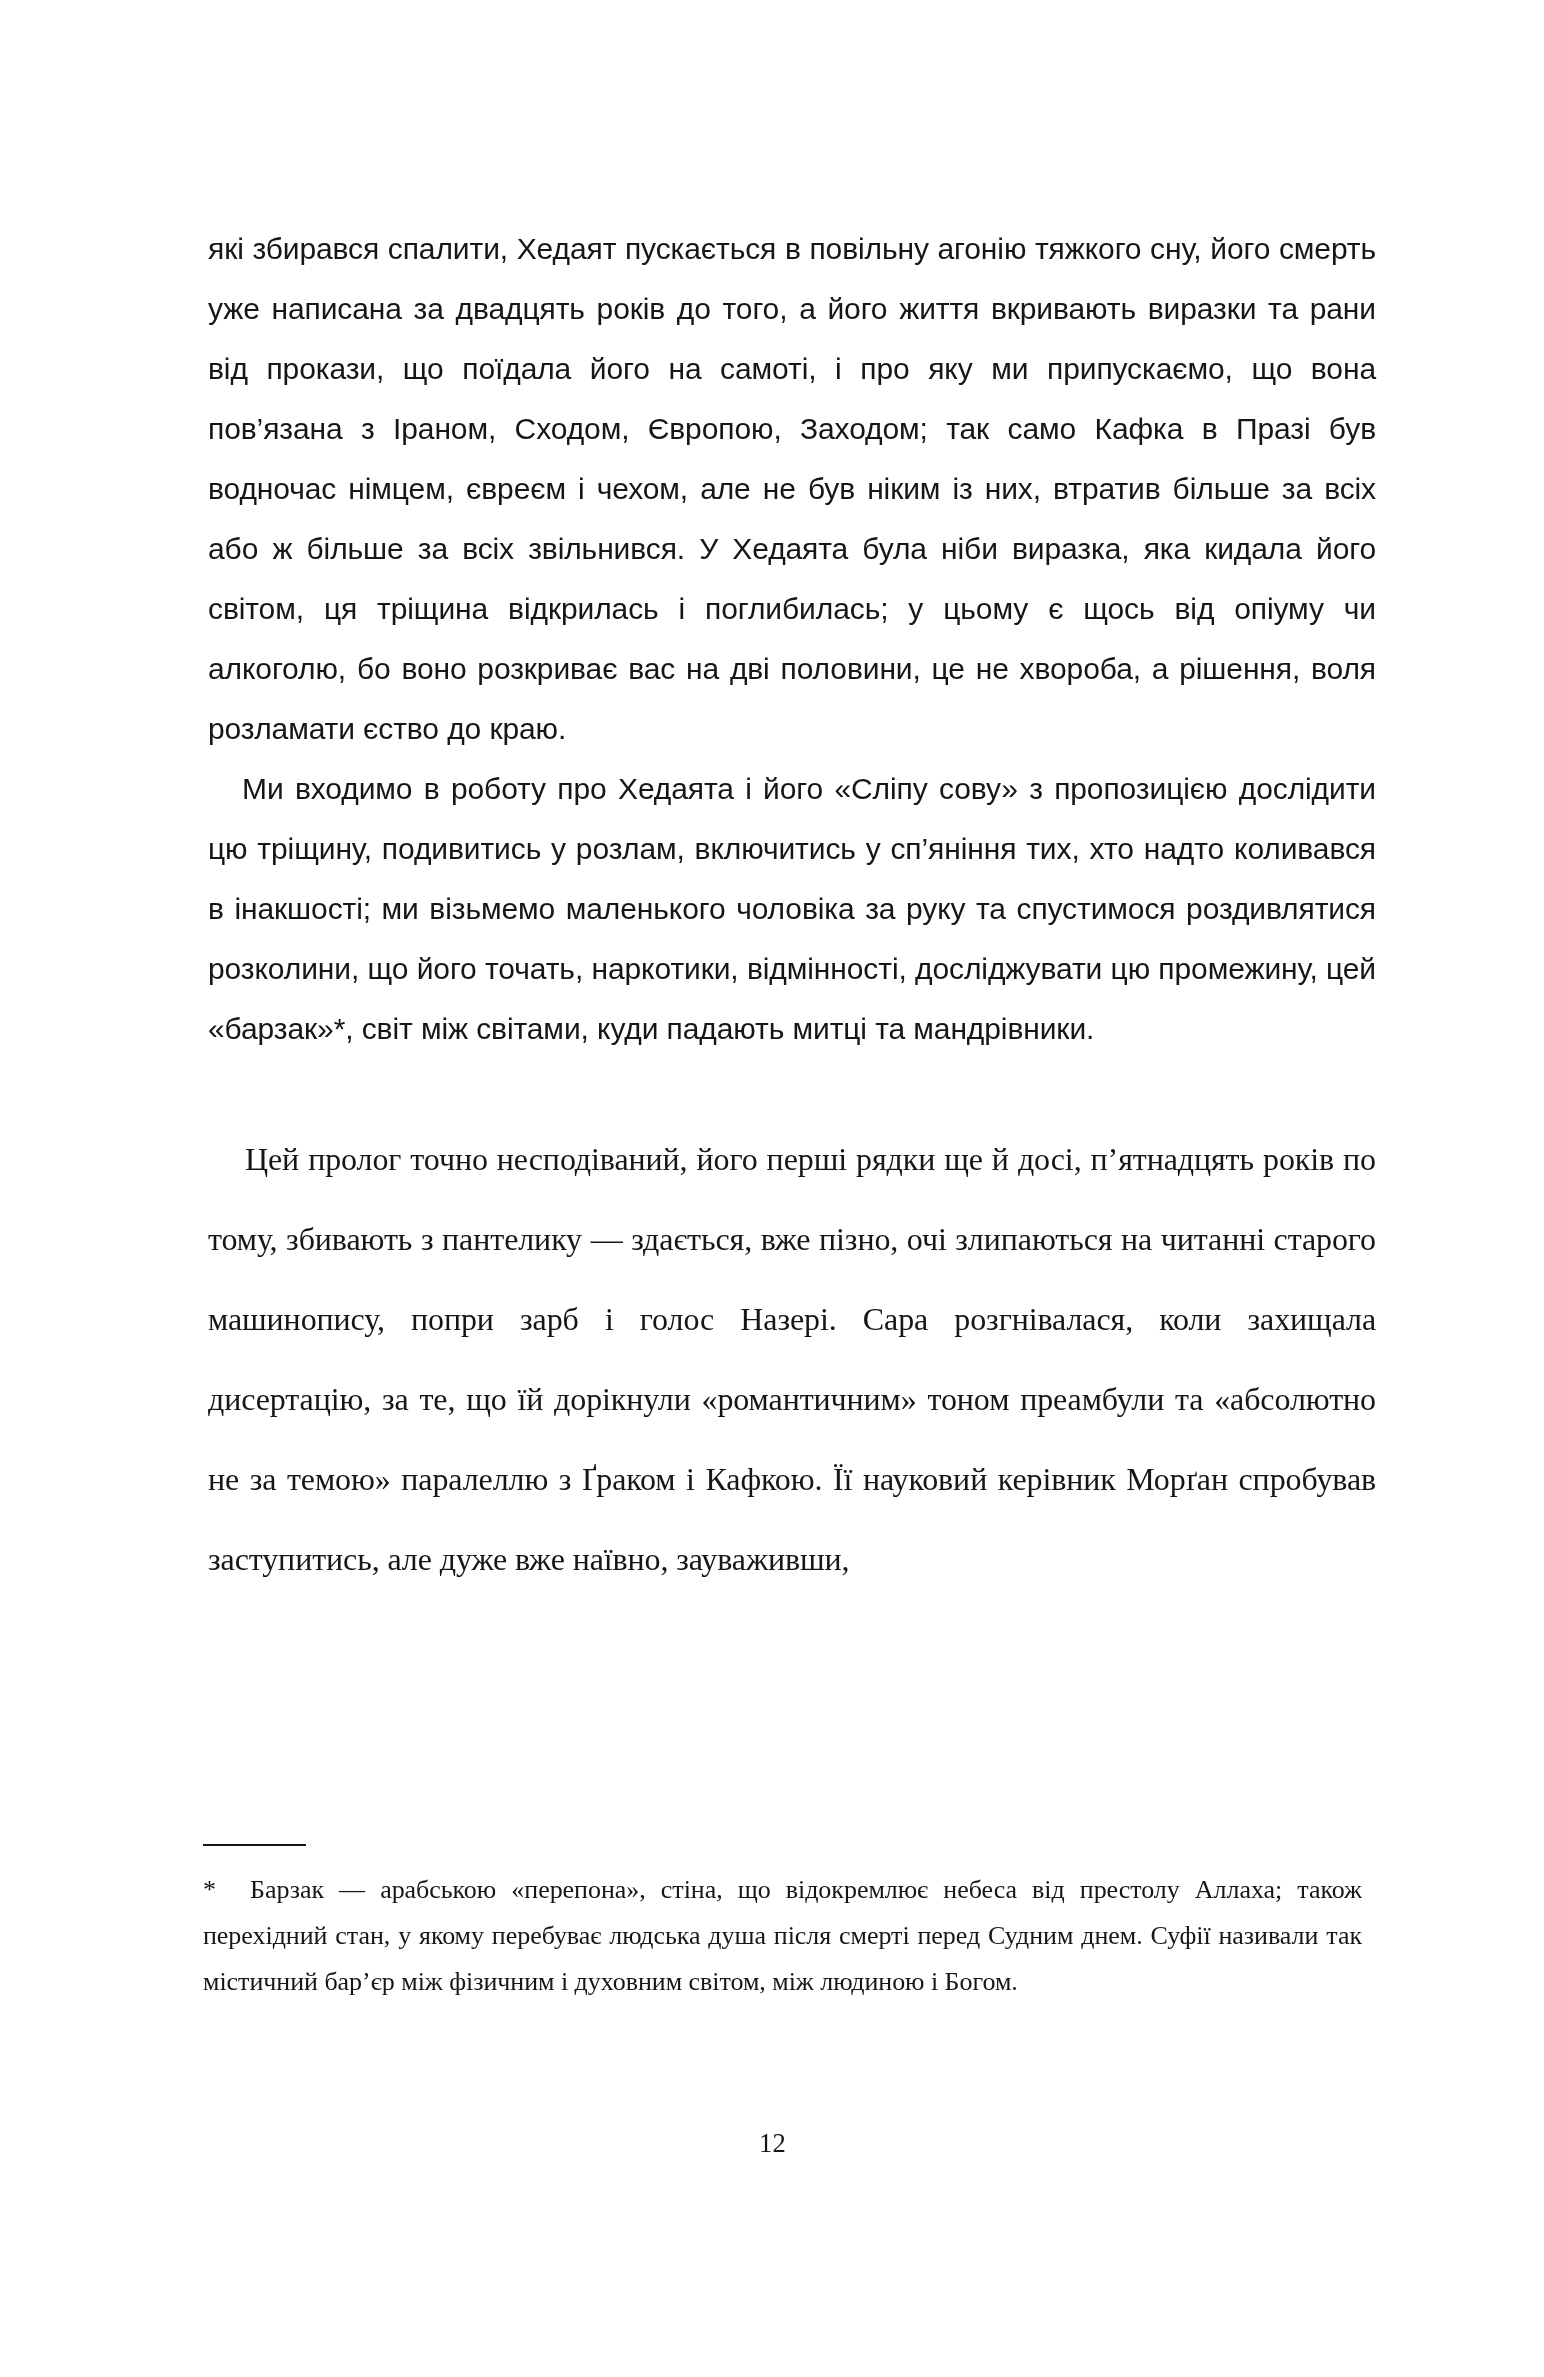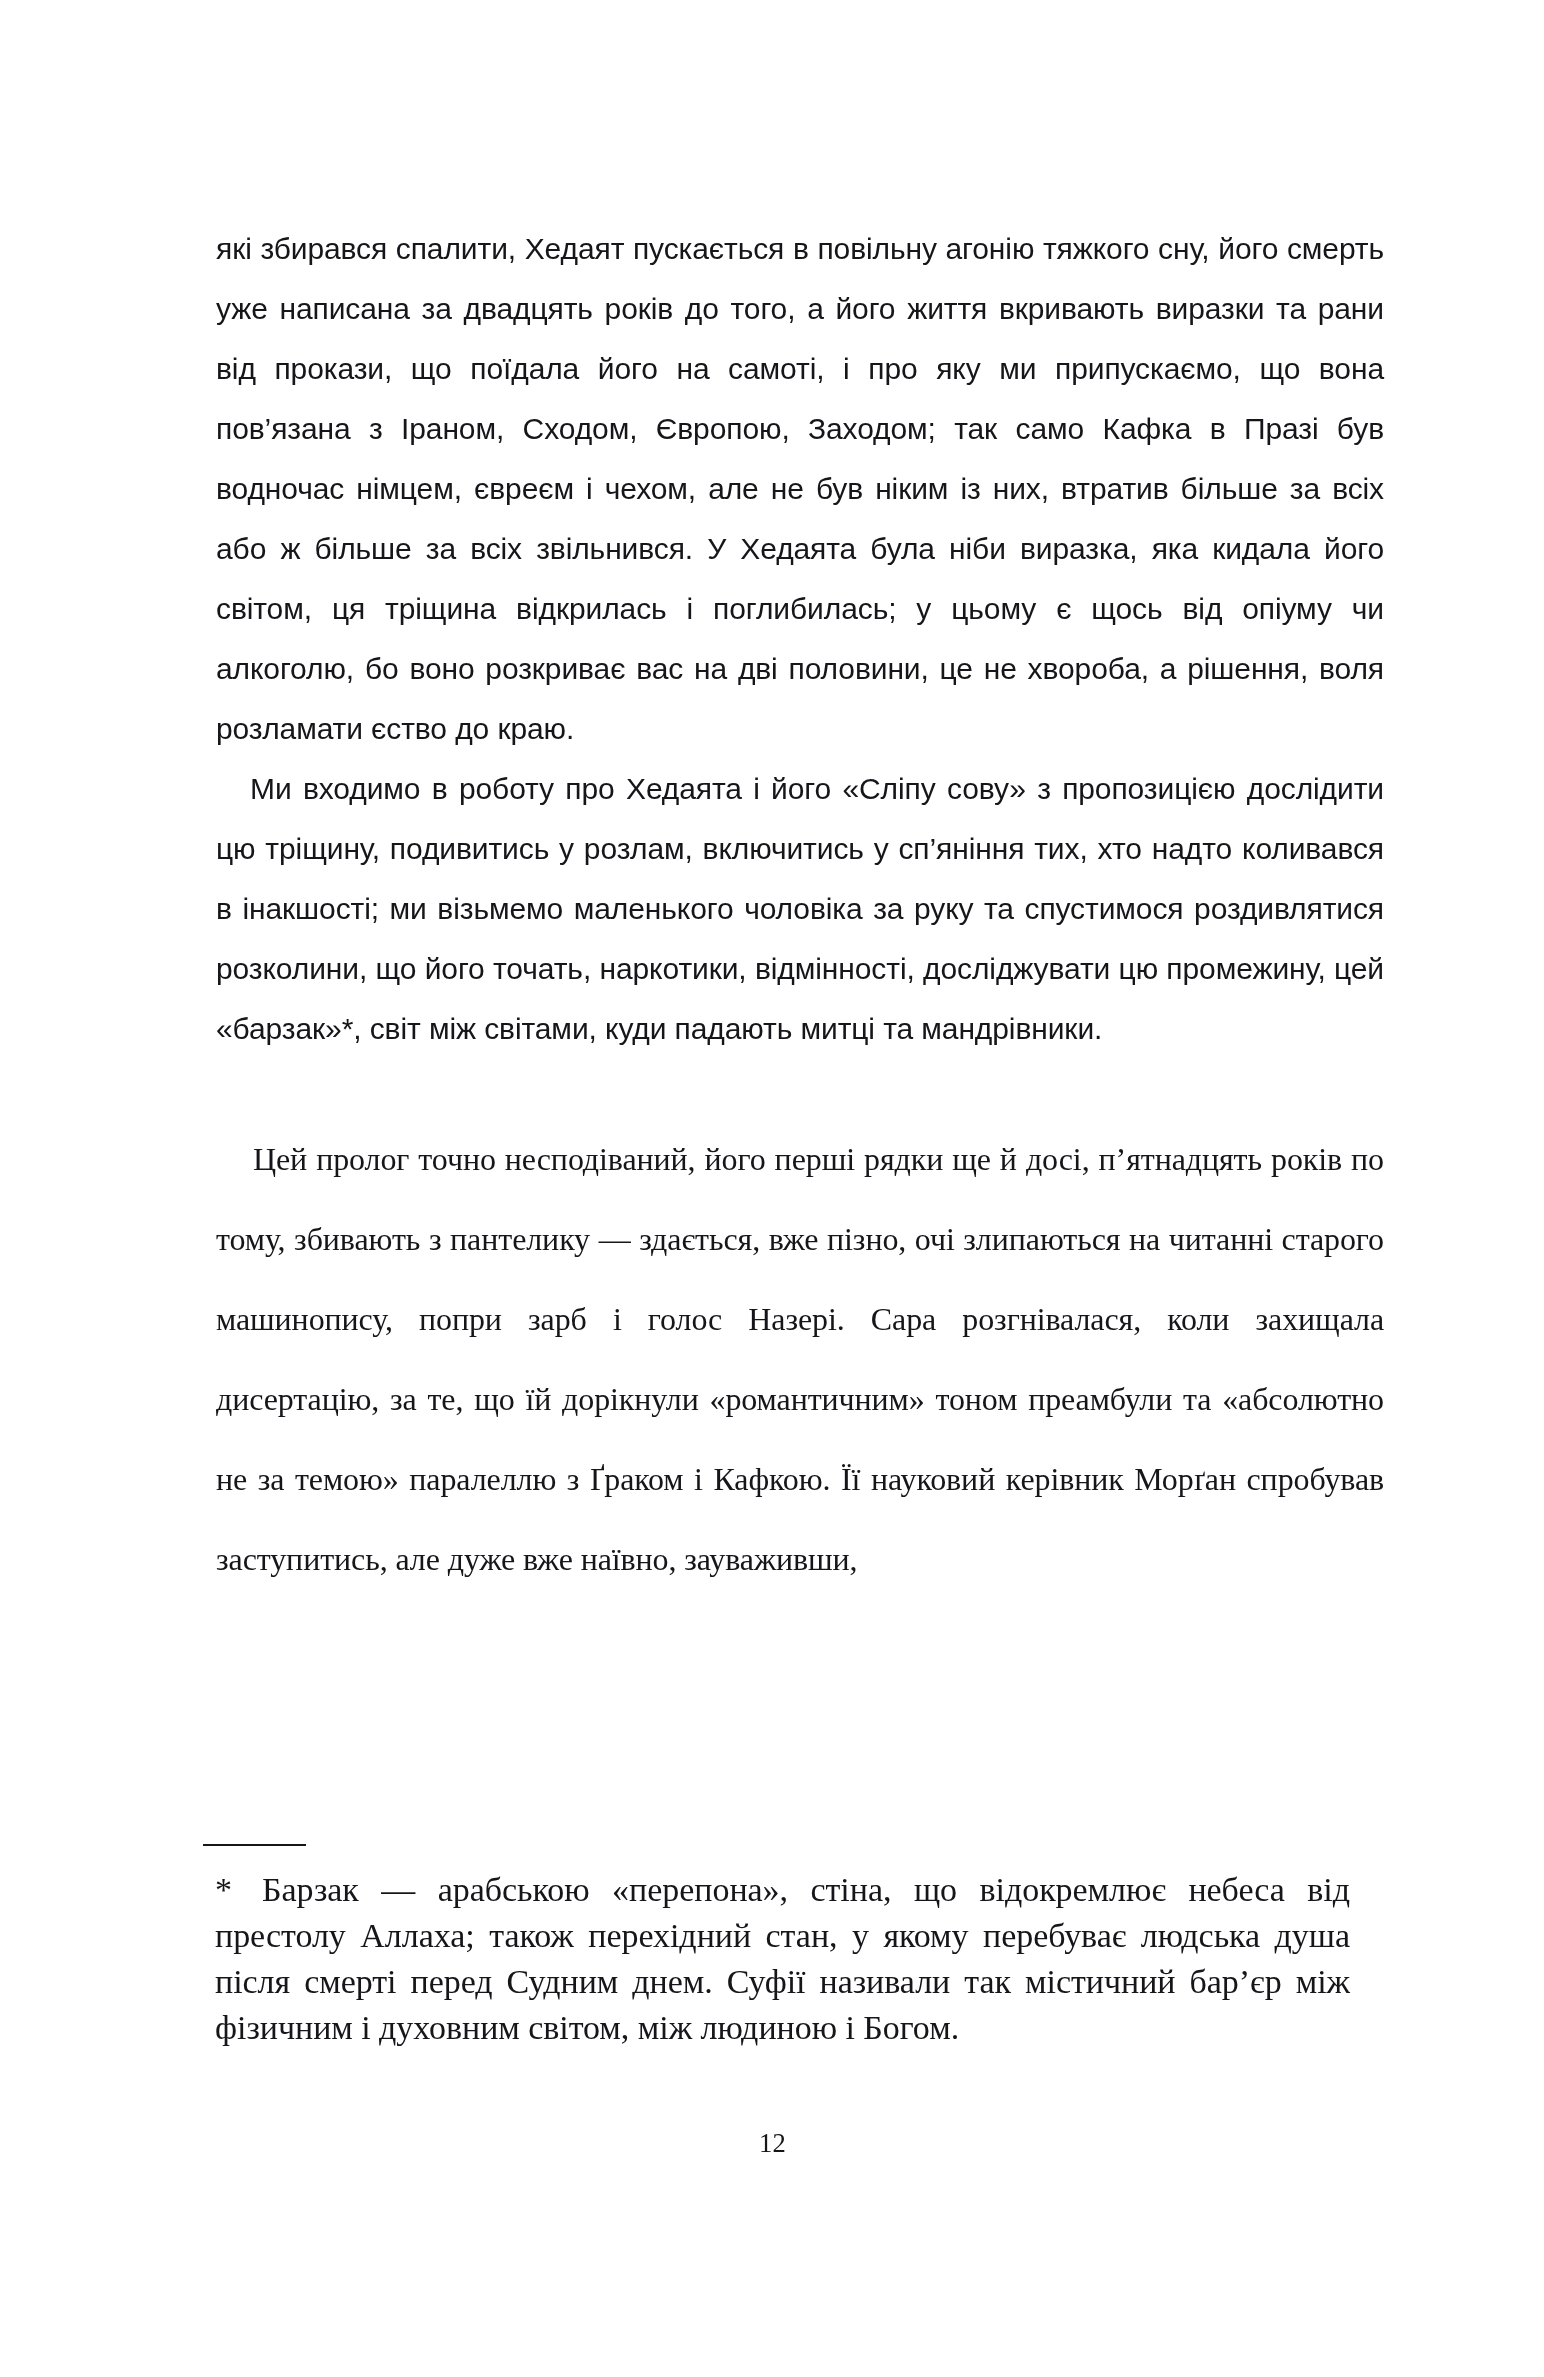--- a/index.html
+++ b/index.html
@@ -15,21 +15,21 @@
     height: 2377px;
     background: #ffffff;
     margin: 0 auto;
     overflow: hidden;
     box-sizing: border-box;
   }
 
   
   .text-column {
     position: absolute;
-    left: 216px;
+    left: 208px;
     top: 219px;
     width: 1168px;
   }
 
   
   .p-sans {
     font-family: "Liberation Sans Narrow", "Liberation Sans", "DejaVu Sans", sans-serif;
     font-size: 30px;
     line-height: 60px;
     color: #16161a;
@@ -72,26 +72,26 @@
     width: 1159px;
   }
   .footnote-rule {
     width: 103px;
     height: 0;
     border-top: 2.4px solid #16161a;
     margin: 0 0 21px 0;
   }
   .footnote-body {
     font-family: "Liberation Serif", "DejaVu Serif", serif;
-    font-size: 34px;
+    font-size: 26px;
     line-height: 46px;
     color: #16161a;
     text-align: justify;
     text-justify: inter-word;
-    margin: 12px;
+    margin: 0;
     letter-spacing: -0.04px;
     hyphens: manual;
   }
   .footnote-marker {
     display: inline-block;
     width: 47px;
     vertical-align: baseline;
   }
 
   

